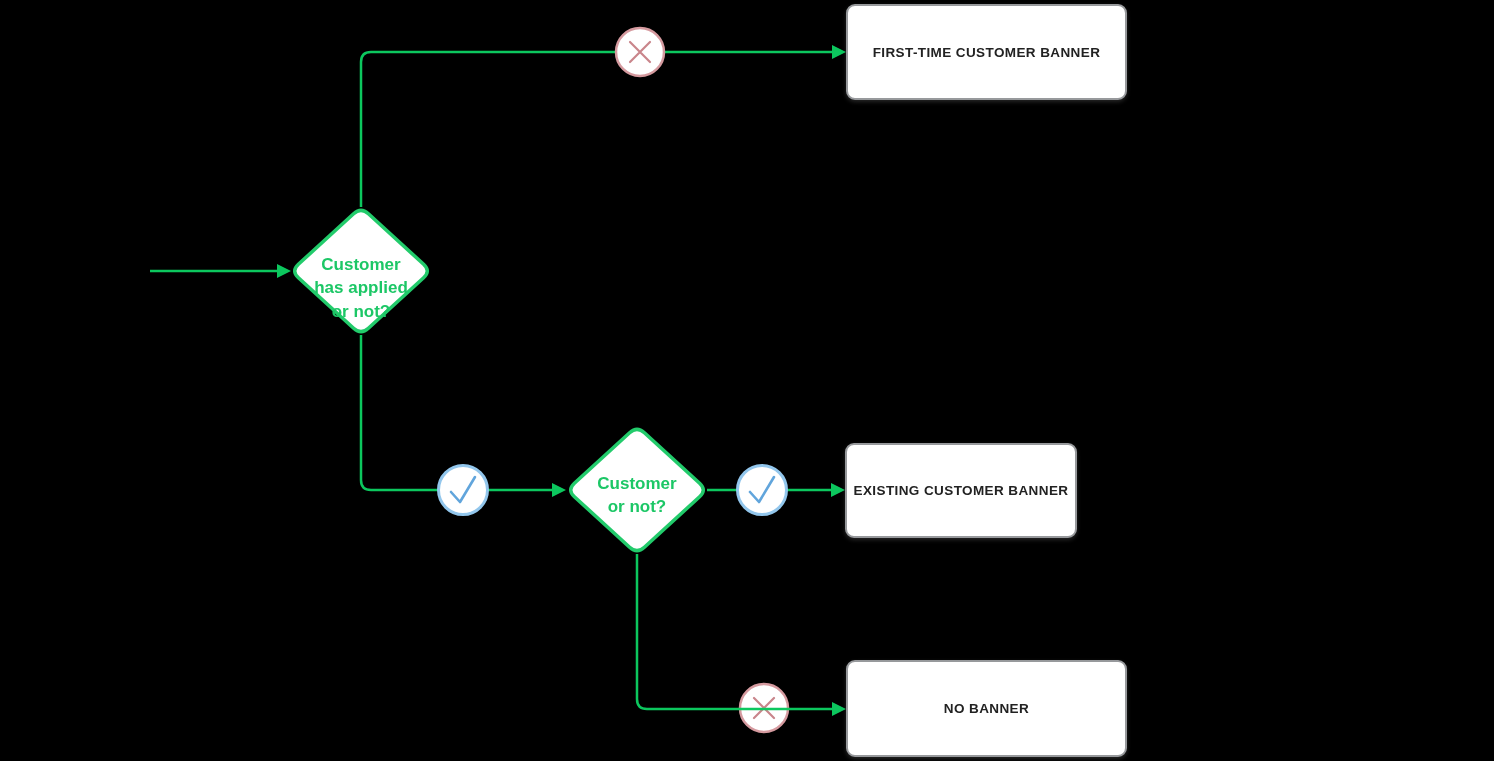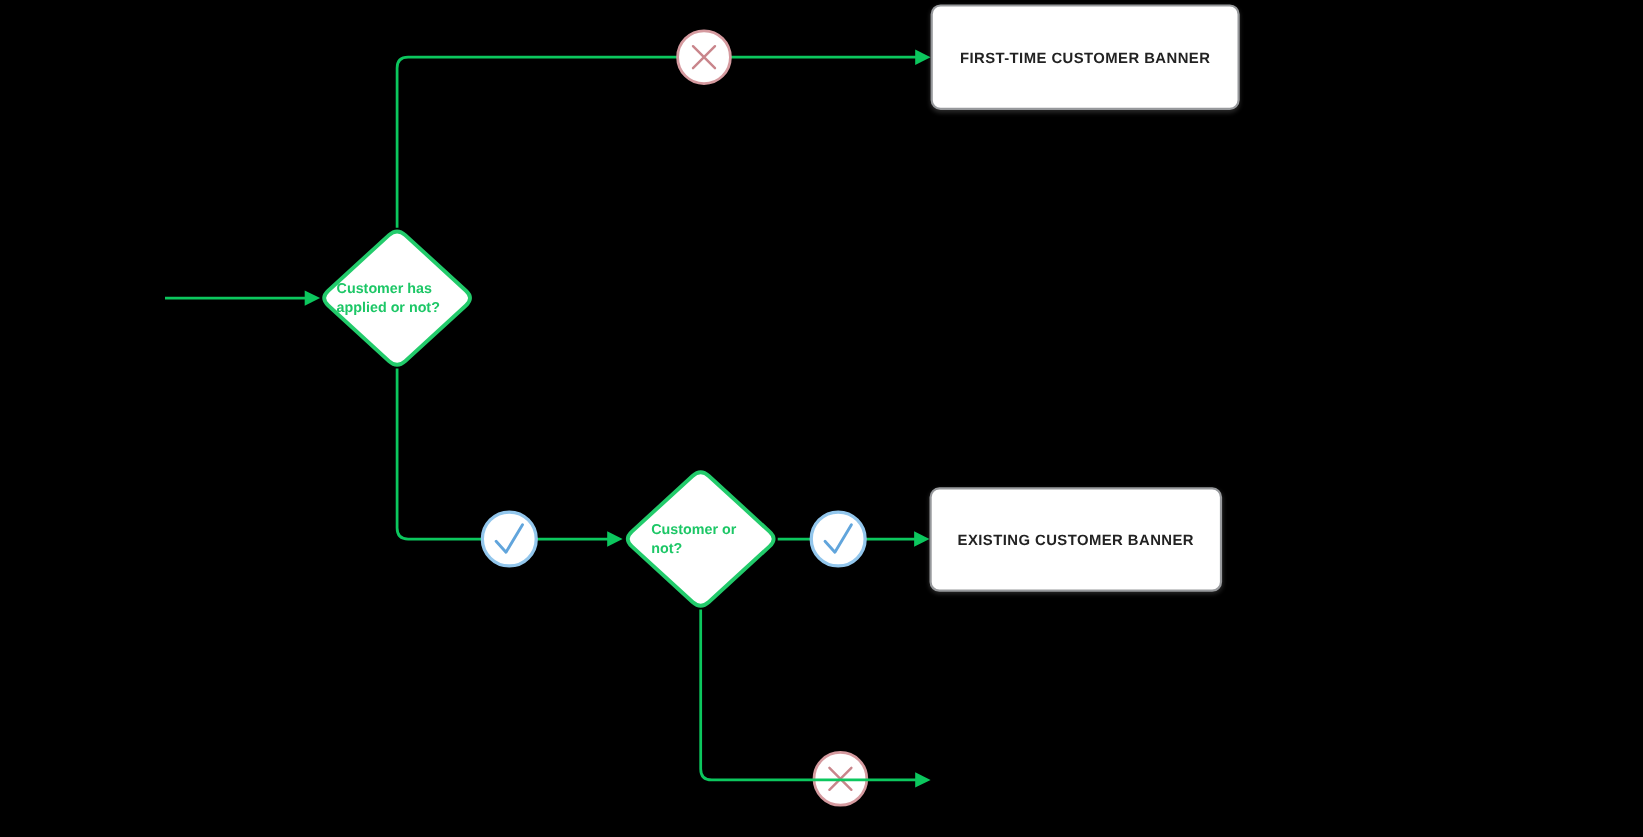--- a/index.html
+++ b/index.html
@@ -58,26 +58,27 @@
     justify-content: center;
     text-align: left;
     color: var(--node-text);
     font-size: 13.5px;
     font-weight: bold;
     letter-spacing: 0.4px;
     box-shadow: 0 2px 4px rgba(150,150,150,0.25);
   }
   .node-cart      { left: 3px;   top: 222px; width: 147px; height: 96px; }
   .node-firsttime { left: 846px; top: 4px;   width: 281px; height: 96px; }
-  .node-existing  { left: 845px; top: 443px; width: 266px; height: 95px; }
+  .node-existing  { left: 845px; top: 443px; width: 232px; height: 95px; }
   .node-nobanner  { left: 846px; top: 660px; width: 281px; height: 97px; }
   .diamond-label {
     position: absolute;
+    text-align: center;
     color: var(--decision-text);
-    font-size: 13px;
+    font-size: 17px;
     font-weight: bold;
     line-height: 1.38;
   }
   .diamond-label-1 { left: 306px; top: 253px; width: 110px; }
   .diamond-label-2 { left: 592px; top: 472px; width: 90px;  }
 </style>
 </head>
 <body>
 
 <div class="canvas">
@@ -126,17 +127,20 @@
     <path class="diamond" d="M368.4,213.7 L423.6,264.3 Q431,271 423.6,277.7 L368.4,328.3 Q361,335 353.6,328.3 L298.4,277.7 Q291,271 298.4,264.3 L353.6,213.7 Q361,207 368.4,213.7 Z"></path>
     <path class="diamond" d="M644.4,432.7 L699.6,483.3 Q707,490 699.6,496.7 L644.4,547.3 Q637,554 629.6,547.3 L574.4,496.7 Q567,490 574.4,483.3 L629.6,432.7 Q637,426 644.4,432.7 Z"></path>
   </svg>
 
   <div class="node node-firsttime">
     <span>FIRST-TIME CUSTOMER BANNER</span>
   </div>
   <div class="node node-existing">
     <span>EXISTING CUSTOMER BANNER</span>
   </div>
+  <div class="node node-nobanner">
+    <span>NO BANNER</span>
+  </div>
 
   <div class="diamond-label diamond-label-1">Customer has applied or not?</div>
   <div class="diamond-label diamond-label-2">Customer or not?</div>
 
 </div>
 
 </body></html>

